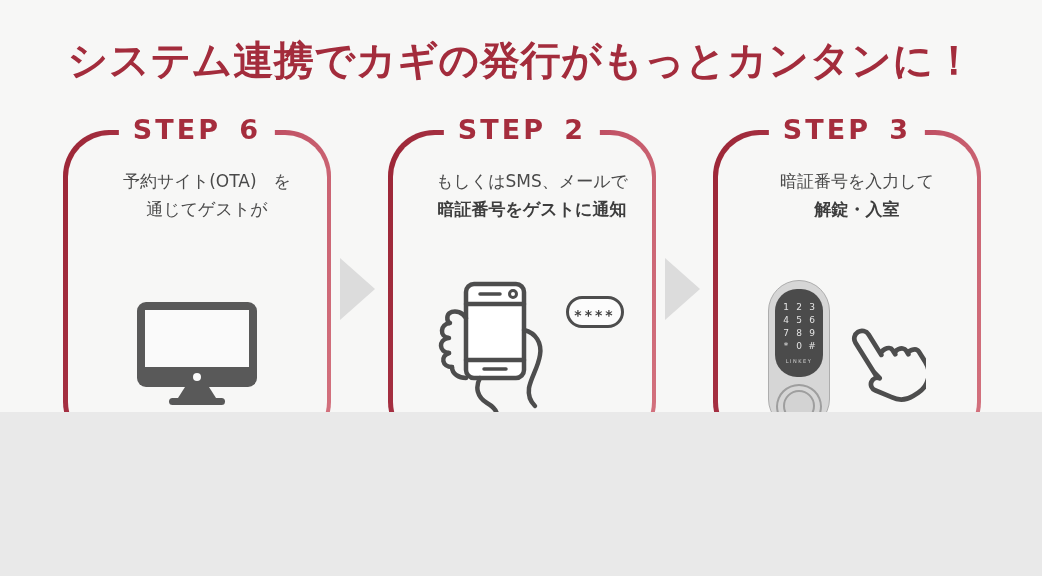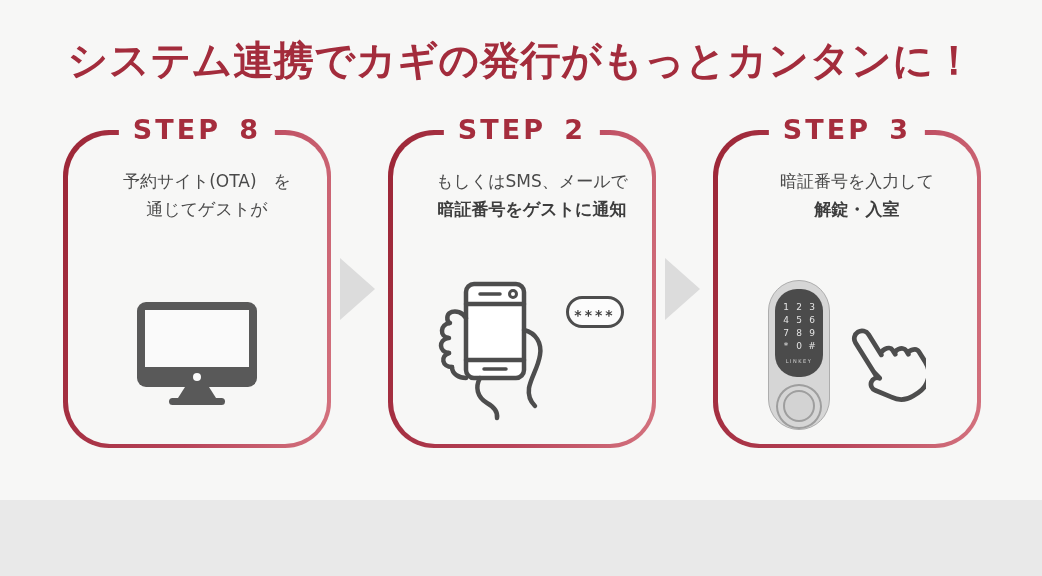--- a/index.html
+++ b/index.html
@@ -1,18 +1,18 @@
 <!DOCTYPE html>
 <html><head>
 <meta charset="utf-8">
 <style>
   * { margin:0; padding:0; box-sizing:border-box; }
   html,body { background:#e9e9e9; }
   .page {
-    position:relative; width:1042px; height:500px; margin:0 auto;
+    position:relative; width:1042px; height:412px; margin:0 auto;
     background:#f7f7f6; overflow:hidden;
     font-family:"DejaVu Sans","Liberation Sans",sans-serif;
   }
   .title {
     position:absolute; top:33px; left:0; width:100%;
     text-align:center; font-size:40px; font-weight:900;
     color:#a32c3c; letter-spacing:0.5px; white-space:nowrap;
   }
   .cards { position:absolute; top:130px; left:63px; display:flex; align-items:flex-start; }
   .card {
@@ -93,21 +93,21 @@
 <body>
 
 <div class="page">
 
   <h1 class="title">システム連携でカギの発行がもっとカンタンに！</h1>
 
   <div class="cards">
 
     <div class="card">
       <div class="card-inner"></div>
-      <div class="step-label">STEP 8</div>
+      <div class="step-label">STEP 6</div>
       <div class="card-text">
         <div>予約サイト(OTA)　を</div>
         <div>通じてゲストが</div>
       </div>
       <div class="icon-area">
         <svg width="124" height="106" viewBox="0 0 124 106">
           <rect x="2" y="2" width="120" height="85" rx="9" fill="#595959"></rect>
           <rect x="10" y="10" width="104" height="57" fill="#fafafa"></rect>
           <circle cx="62" cy="77" r="4" fill="#fafafa"></circle>
           <path d="M50,87 L74,87 L81,98 L43,98 Z" fill="#595959"></path>

